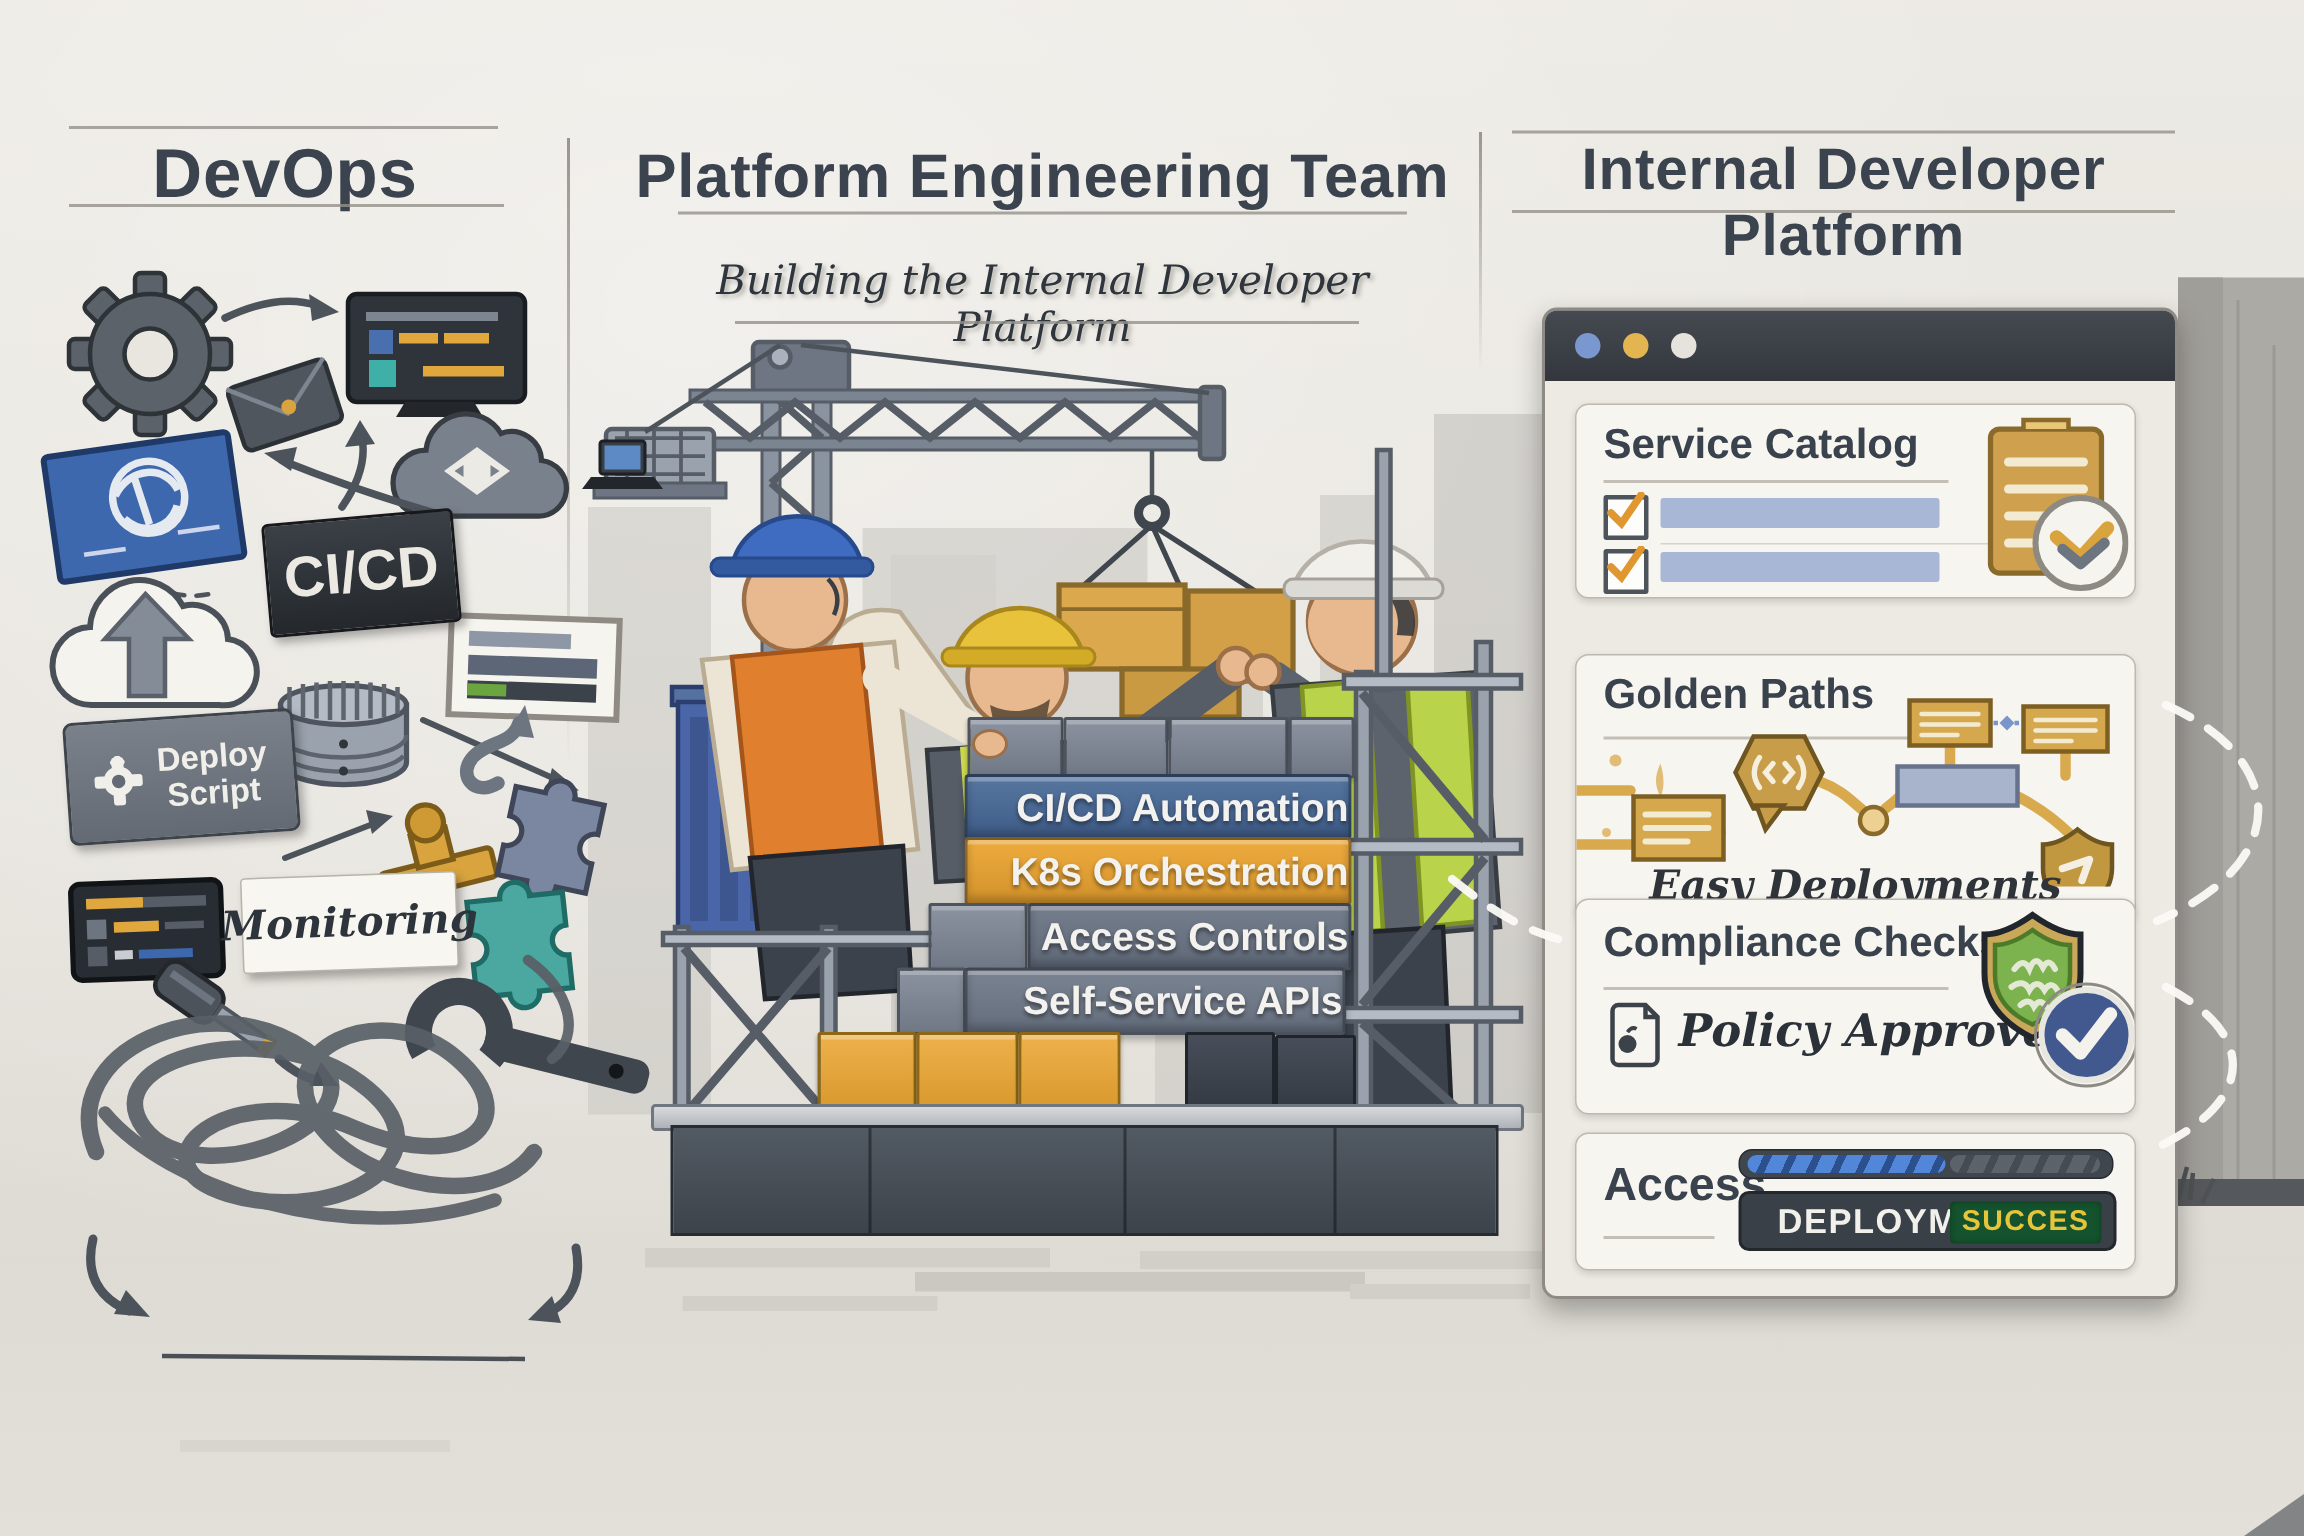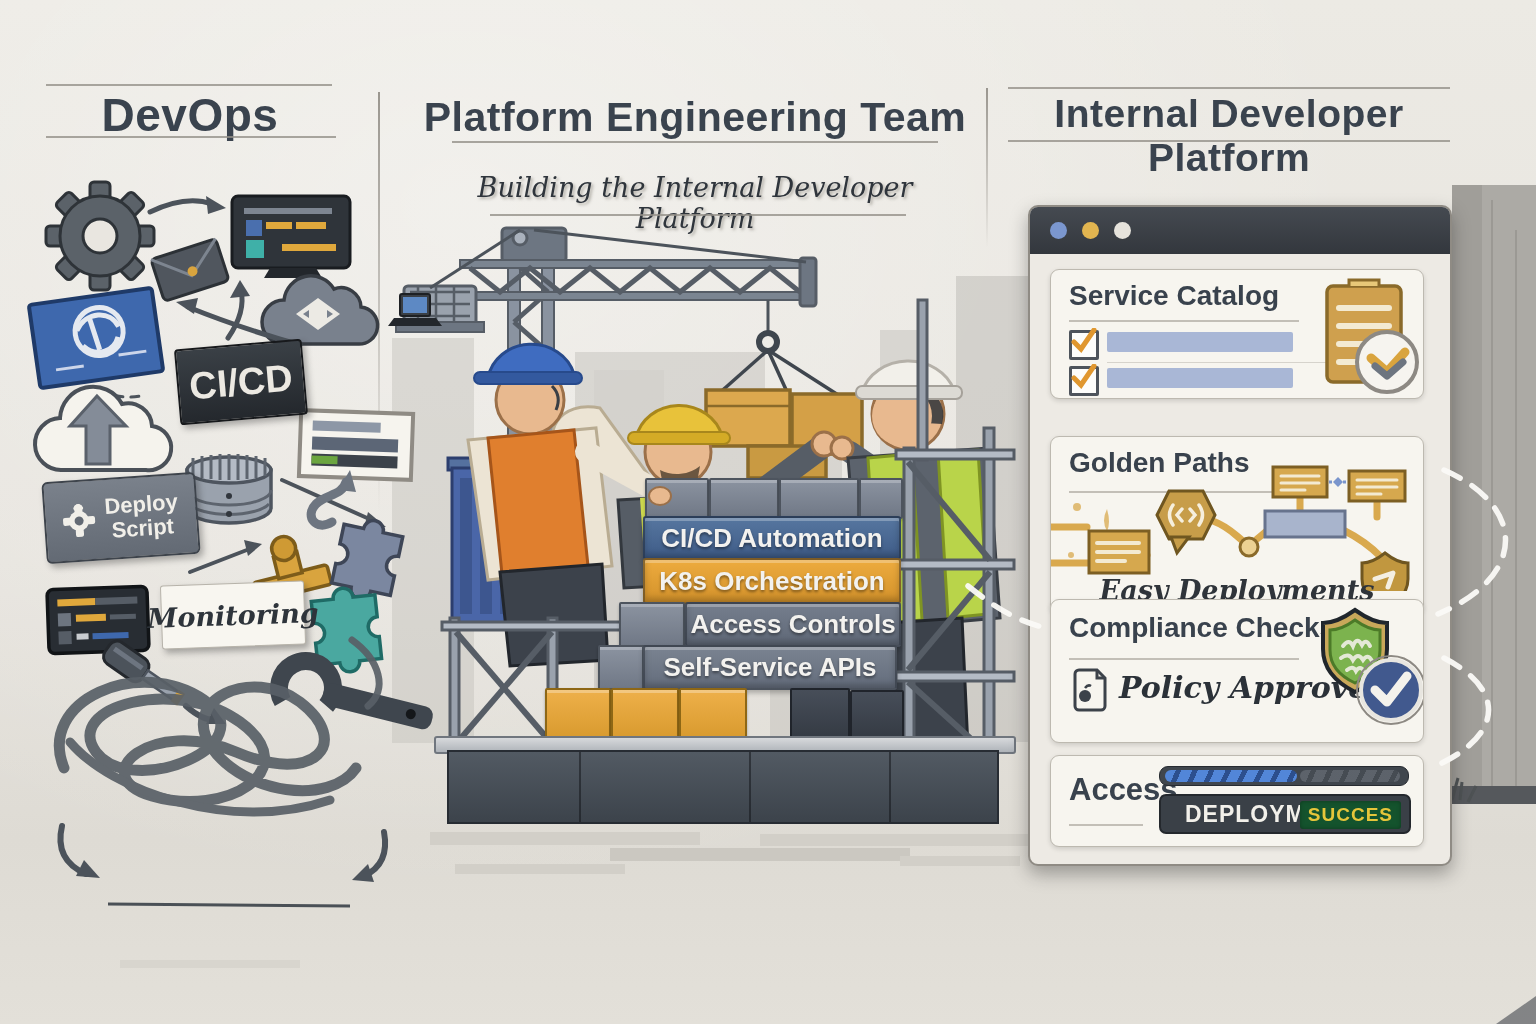--- a/index.html
+++ b/index.html
@@ -20,21 +20,21 @@
   .sign-cicd{left:177px;top:344px;width:124px;height:72px;transform:rotate(-5deg);
         background:linear-gradient(180deg,#3a4046,#24282d);border:2px solid #17191c;border-radius:4px;
         color:#ece9e2;font-size:38px;font-weight:700;}
   .sign-deploy{left:44px;top:477px;width:146px;height:78px;transform:rotate(-4deg);
         background:linear-gradient(180deg,#7a818b,#636a74);border:2px solid #3e444c;border-radius:6px;
         color:#f1efe9;font-size:22px;font-weight:700;line-height:1.1;padding-left:4px;}
   .sign-monitoring{left:161px;top:583px;width:142px;height:62px;transform:rotate(-2deg);
         background:#f8f6f0;border:1px solid #b7b3aa;border-radius:3px;color:#2e343b;font-size:27px;font-weight:700;}
   .manual-label{left:96px;top:850px;width:266px;text-align:center;font-size:37px;font-weight:700;color:#353e49;}
   
-  .block{position:absolute;display:flex;align-items:center;justify-content:center;
+  .block{position:absolute;display:flex;align-items:center;justify-content:flex-end;
         color:#f3f2ef;font-weight:700;font-size:26px;text-shadow:0 2px 3px rgba(0,0,0,.45);
         border:2px solid rgba(20,25,32,.45);border-radius:3px;
         box-shadow:inset 0 3px 0 rgba(255,255,255,.28), inset 0 -4px 6px rgba(0,0,0,.22), 0 3px 5px rgba(0,0,0,.25);}
   .brick{position:absolute;background:linear-gradient(180deg,#8b93a0,#707886);border:2px solid #4d545e;border-radius:2px;
         box-shadow:inset 0 3px 0 rgba(255,255,255,.25), 0 2px 3px rgba(0,0,0,.25);}
   .obrick{position:absolute;background:linear-gradient(180deg,#eeb04a,#d89a2e);border:2px solid #8e6715;border-radius:2px;
         box-shadow:inset 0 3px 0 rgba(255,255,255,.3), 0 2px 3px rgba(0,0,0,.3);}
   .dbrick{position:absolute;background:linear-gradient(180deg,#474e59,#343a43);border:2px solid #20242b;border-radius:2px;}
   .base-rail{left:434px;top:736px;width:578px;height:14px;background:linear-gradient(180deg,#d7d9dc,#aeb3b9);
         border:2px solid #70767e;border-radius:3px;}

